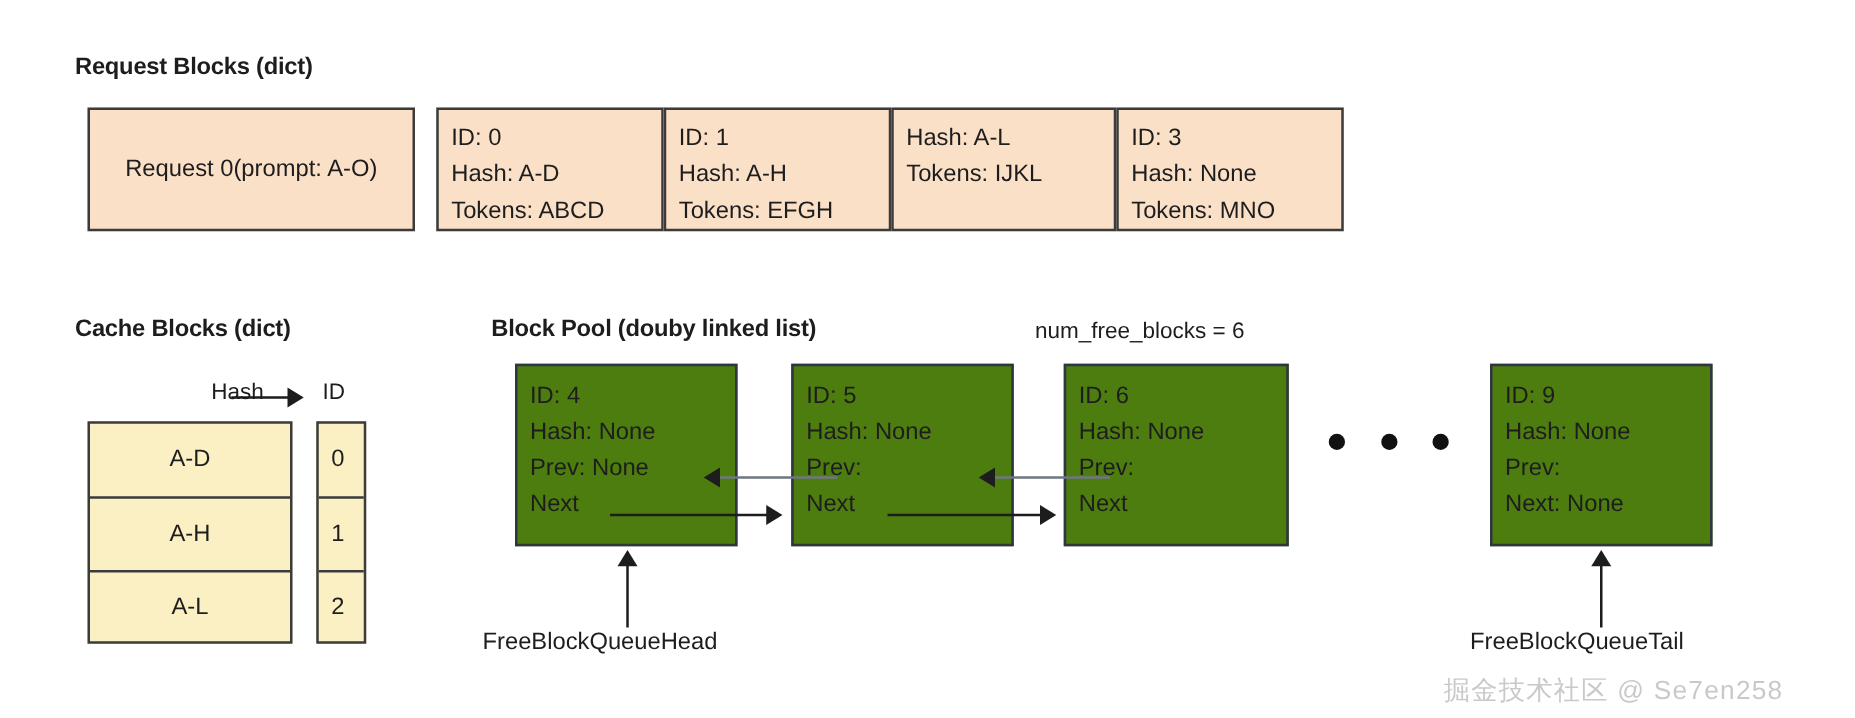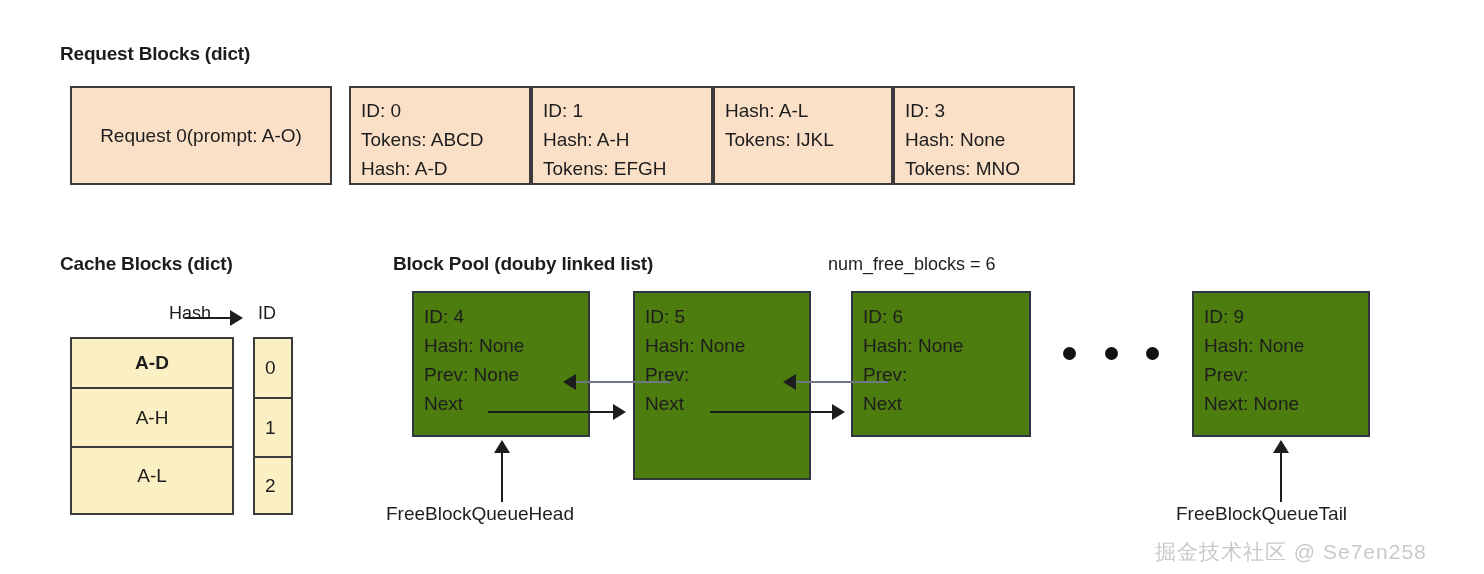--- a/index.html
+++ b/index.html
@@ -134,22 +134,22 @@
 
   <div class="abs section-title" style="left:60px; top:43px;">Request Blocks (dict)</div>
 
   <div class="abs req-box req-center" style="left:70px; top:86px; width:262px; height:99px;">
     <div>Request 0</div>
     <div>(prompt: A-O)</div>
   </div>
 
   <div class="abs req-box req-lines" style="left:349px; top:86px; width:182px; height:99px;">
     <div>ID: 0</div>
+    <div>Hash: A-D</div>
     <div>Tokens: ABCD</div>
-    <div>Hash: A-D</div>
   </div>
 
   <div class="abs req-box req-lines" style="left:531px; top:86px; width:182px; height:99px;">
     <div>ID: 1</div>
     <div>Hash: A-H</div>
     <div>Tokens: EFGH</div>
   </div>
 
   <div class="abs req-box req-lines" style="left:713px; top:86px; width:180px; height:99px;">
     <div>Hash: A-L</div>
@@ -163,42 +163,42 @@
   </div>
 
   <div class="abs section-title" style="left:60px; top:253px;">Cache Blocks (dict)</div>
 
   <div class="abs plain-label" style="left:125px; top:303px;margin-left:44px;">Hash</div>
   <div class="abs h-line-black" style="left:185px; top:317px; width:46px;"></div>
   <div class="abs arrow-right-black" style="left:230px; top:310px;"></div>
   <div class="abs plain-label" style="left:258px; top:303px;">ID</div>
 
   <div class="abs cache-col" style="left:70px; top:337px; width:164px; height:178px;">
-    <div class="cache-cell" style="height:48px;font-weight:bold;">A-D</div>
+    <div class="cache-cell" style="height:58px;">A-D</div>
     <div class="cache-cell" style="height:59px;">A-H</div>
     <div class="cache-cell" style="height:57px;">A-L</div>
   </div>
 
   <div class="abs cache-col" style="left:253px; top:337px; width:40px; height:178px;">
     <div class="cache-cell left-al" style="height:58px;">0</div>
     <div class="cache-cell left-al" style="height:59px;">1</div>
     <div class="cache-cell left-al" style="height:57px;">2</div>
   </div>
 
   <div class="abs section-title" style="left:393px; top:253px;">Block Pool (douby linked list)</div>
   <div class="abs plain-label" style="left:828px; top:254px;">num_free_blocks = 6</div>
 
   <div class="abs pool-box" style="left:412px; top:291px; width:178px; height:146px;">
     <div>ID: 4</div>
     <div>Hash: None</div>
     <div>Prev: None</div>
     <div>Next</div>
   </div>
 
-  <div class="abs pool-box" style="left:633px; top:291px; width:178px; height:189px;">
+  <div class="abs pool-box" style="left:633px; top:291px; width:178px; height:146px;">
     <div>ID: 5</div>
     <div>Hash: None</div>
     <div>Prev:</div>
     <div>Next</div>
   </div>
 
   <div class="abs pool-box" style="left:851px; top:291px; width:180px; height:146px;">
     <div>ID: 6</div>
     <div>Hash: None</div>
     <div>Prev:</div>

